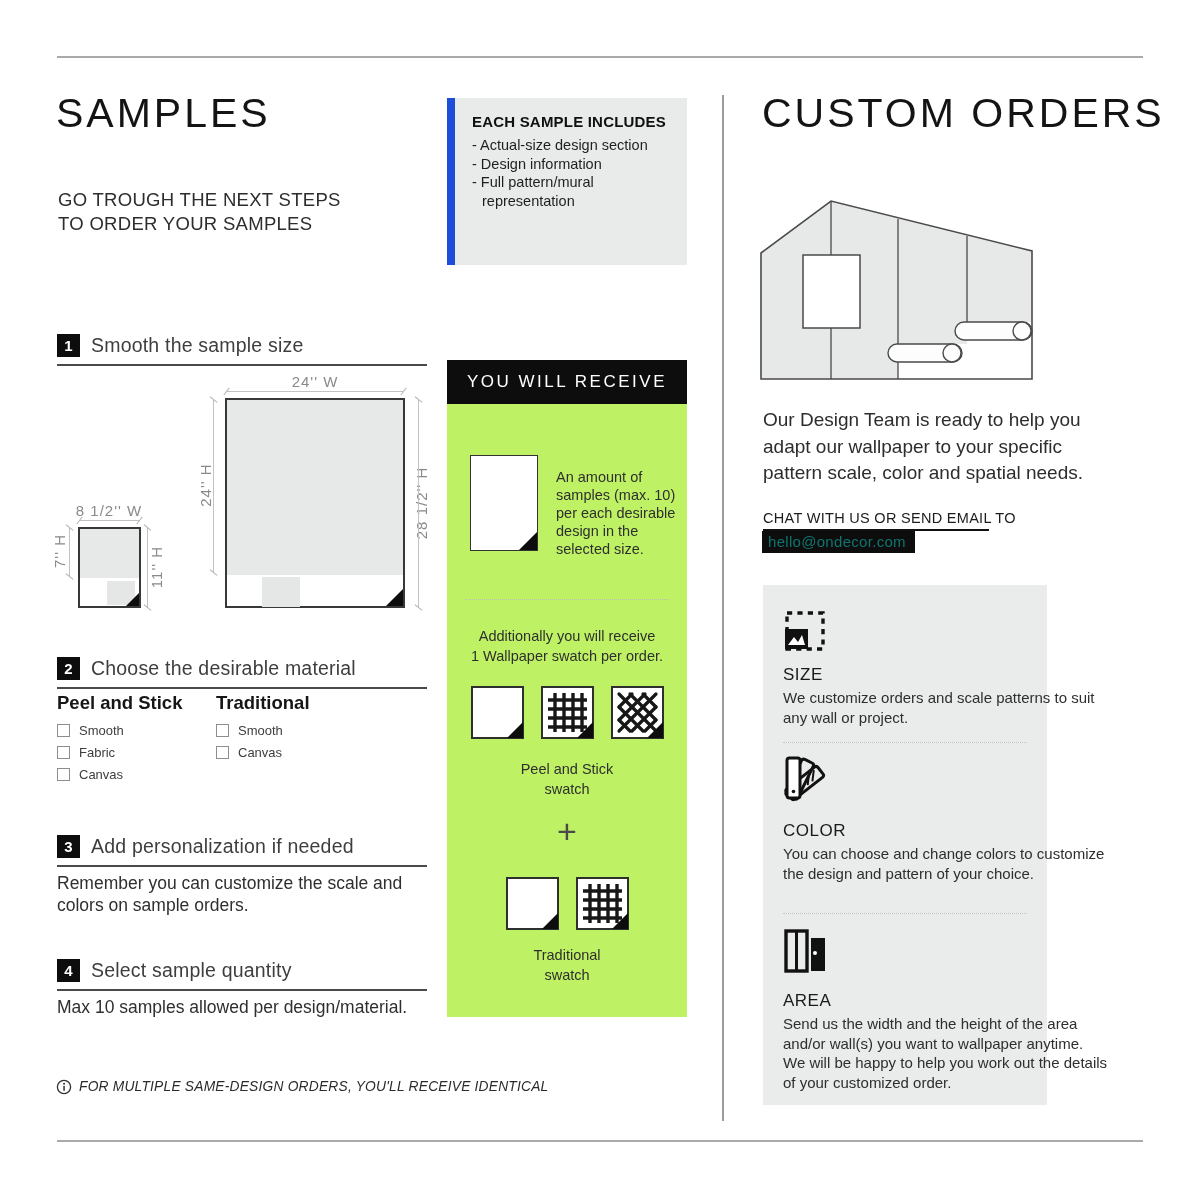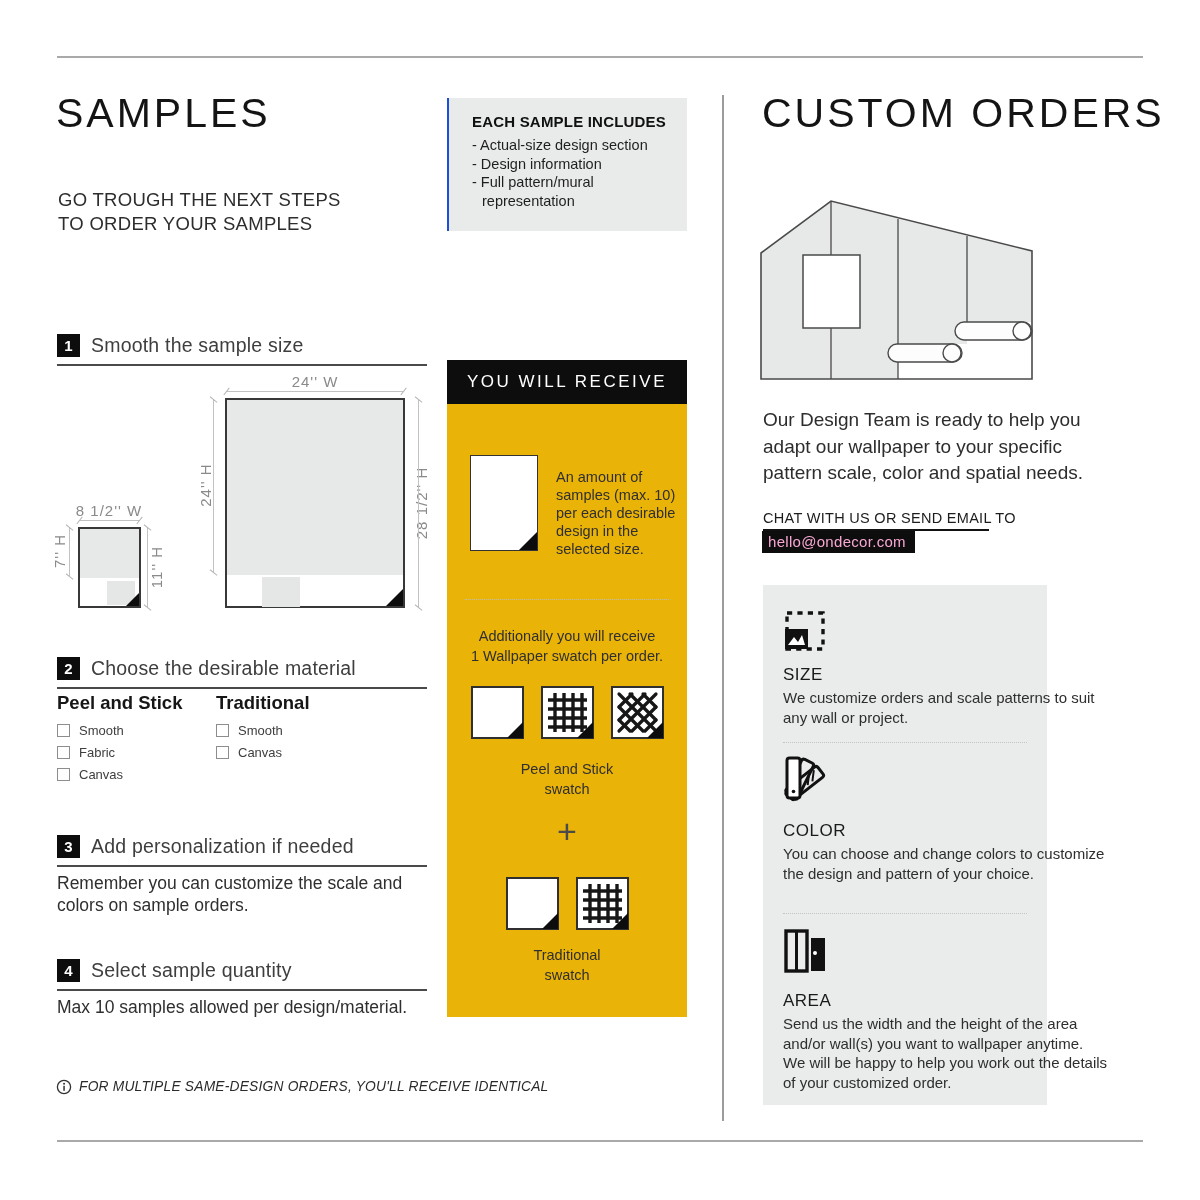--- a/index.html
+++ b/index.html
@@ -53,42 +53,42 @@
   .chk-row { display:flex; align-items:center; gap:9px; margin-bottom:7px; font-size:13px; color:#3e3e3e; }
   .chk { width:13px; height:13px; border:1.5px solid #8d8d8d; background:#fff; flex:0 0 auto; }
 
   .body-text { position:absolute; font-size:17.5px; line-height:22px; color:#2f2f2f; }
 
   
   .footnote { position:absolute; left:56px; top:1078px; display:flex; gap:7px; width:500px;font-style:italic; }
   .fn-text { font-size:13.8px; line-height:17px; color:#2b2b2b; letter-spacing:0.2px; }
 
   
-  .includes { position:absolute; left:447px; top:98px; width:240px; height:133px;
-              background:#e9eaea; border-left:2px solid #1d4ed8; padding:15px 12px 0 23px; }
+  .includes { position:absolute; left:447px; top:98px; width:240px; height:167px;
+              background:#e9eaea; border-left:8px solid #1d4ed8; padding:15px 12px 0 17px; }
   .inc-title { font-size:15px; font-weight:bold; color:#101010; margin-bottom:6px; letter-spacing:0.2px; }
   .inc-item { font-size:14.5px; line-height:18.5px; color:#1f1f1f; padding-left:10px; text-indent:-10px; }
   .inc-item::before { content:"- "; }
 
-  .receive-panel { position:absolute; left:447px; top:360px; width:240px; height:657px; background:#eab308; }
+  .receive-panel { position:absolute; left:447px; top:360px; width:240px; height:657px; background:#bef264; }
   .receive-header { position:absolute; left:0; top:0; width:100%; height:44px; background:#0d0d0d; color:#fff;
                     display:flex; align-items:center; justify-content:center; font-size:17px; letter-spacing:2.5px; }
   .sheet-icon { position:absolute; left:23px; top:95px; width:68px; height:96px; background:#fff; border:1.5px solid #333; }
   .sheet-icon .fold { border-left-width:18px; border-bottom-width:18px; }
   .samples-text { position:absolute; left:109px; top:108px; width:126px; font-size:14.5px; line-height:18px; color:#2f2f2f; }
   .dotted { position:absolute; left:18px; right:18px; border-top:1.5px dotted #bcbebe; }
   .center-text { position:absolute; left:0; width:100%; text-align:center; font-size:14.5px; line-height:19.5px; color:#2f2f2f; }
   .swatch-row { position:absolute; left:0; width:100%; display:flex; justify-content:center; gap:17px; }
   .plus-sign { position:absolute; left:0; width:100%; text-align:center; font-size:34px; font-weight:200; color:#4a4a4a; }
 
   
   .right-intro { position:absolute; left:763px; top:407px; width:356px; font-size:19px; line-height:26.5px; color:#2d2d2d; }
   .chat-label { position:absolute; left:763px; top:510px; font-size:14.5px; letter-spacing:0.3px; color:#1c1c1c; }
   .chat-underline { position:absolute; left:763px; top:529px; width:226px; height:2px; background:#111; }
-  .email-box { position:absolute; left:762px; top:531px; background:#0d0d0d; color:#f9a8d4; font-size:15px;
+  .email-box { position:absolute; left:762px; top:531px; background:#0d0d0d; color:#0f766e; font-size:15px;
                padding:2px 9px 3px 6px; letter-spacing:0.3px; cursor:pointer; }
   .features { position:absolute; left:763px; top:585px; width:284px; height:520px; background:#eaebeb; }
   .feat-icon { position:absolute; left:20px; }
   .feat-head { position:absolute; left:20px; font-size:17px; letter-spacing:0.5px; color:#1a1a1a; }
   .feat-body { position:absolute; left:20px; width:326px; font-size:15px; line-height:19.5px; color:#2e2e2e; }
   .feat-div { position:absolute; left:20px; right:20px; border-top:1.5px dotted #c3c5c5; }
 
   svg { display:block; }
 </style>
 </head>

